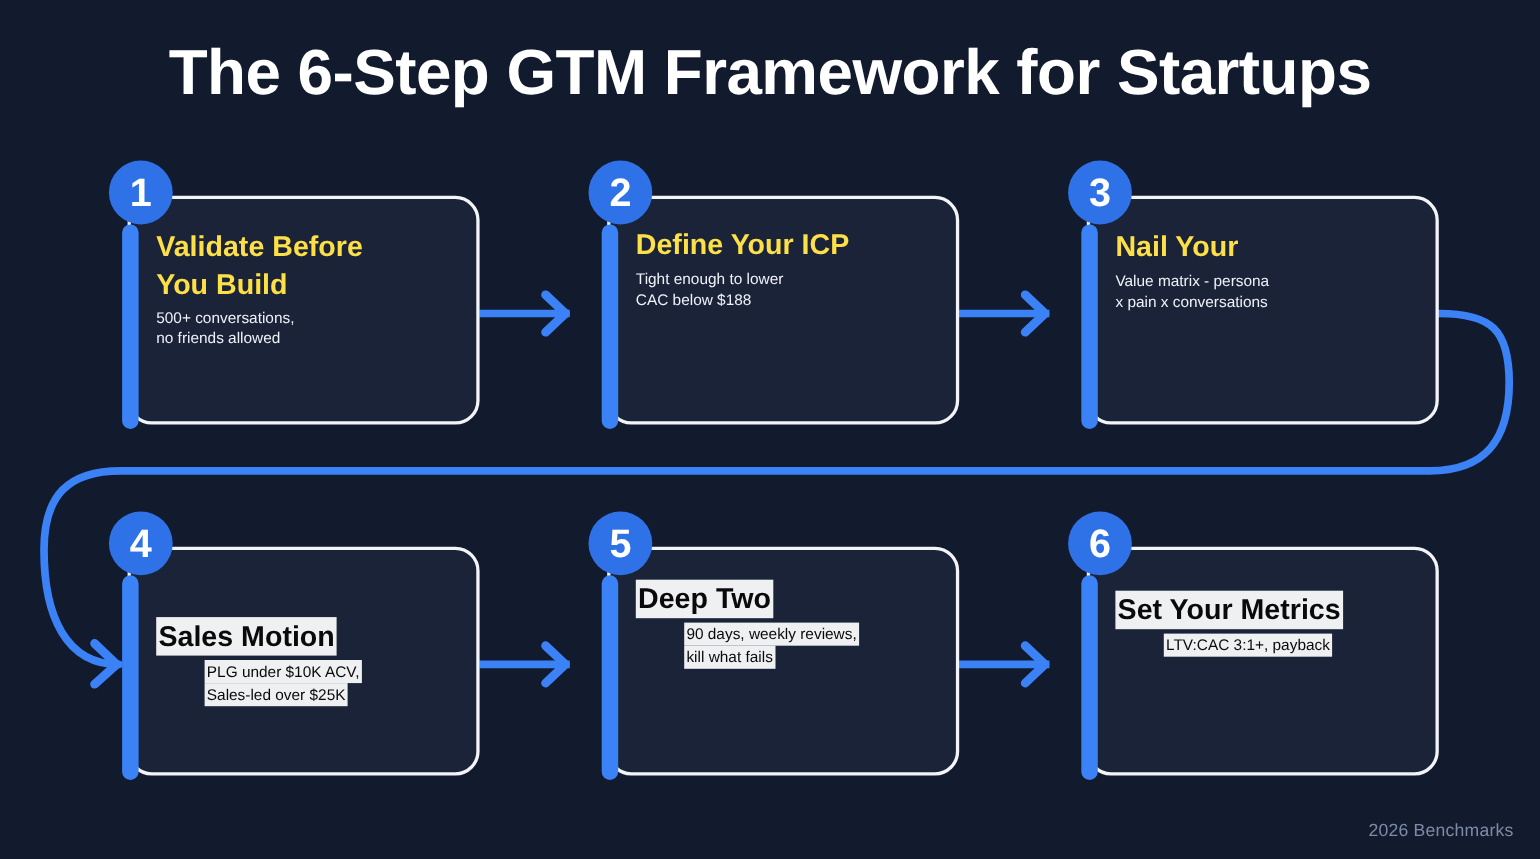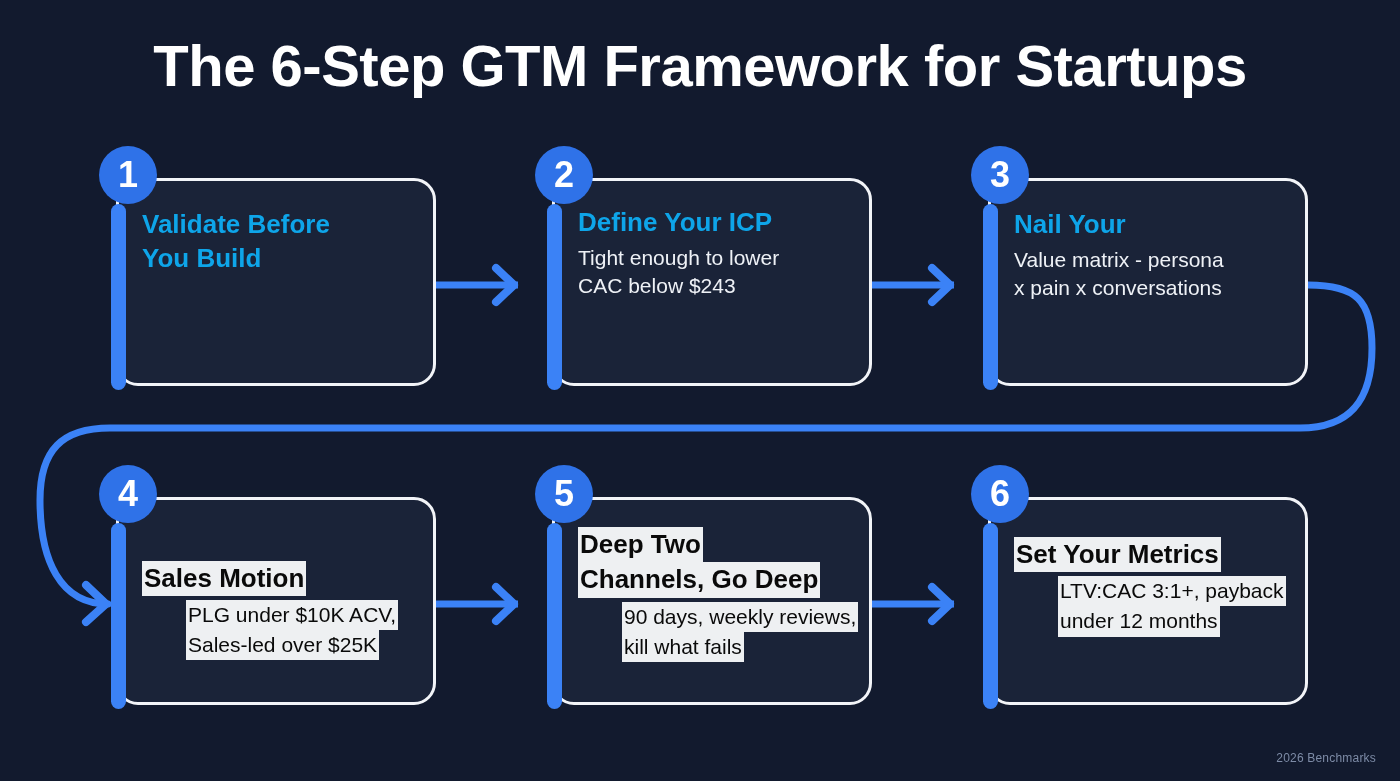--- a/index.html
+++ b/index.html
@@ -94,26 +94,26 @@
   .step .body {
     position: absolute;
     left: 46px;
     top: 62px;
     width: 286px;
     z-index: 2;
   }
   .step .step-title {
     font-size: 26px;
     font-weight: 700;
-    color: #0ea5e9;
+    color: #fde047;
     line-height: 1.3;
     margin: 0 0 4px 0;
   }
   .step .step-desc {
-    font-size: 21px;
+    font-size: 14px;
     font-weight: 400;
     color: #eef1f6;
     line-height: 1.35;
     margin: 0;
   }
 
   
   .step.highlighted .step-title span.ln,
   .step.highlighted .step-desc span.ln {
     background: #eef0f2;
@@ -133,21 +133,21 @@
     display: inline-block;
   }
   .step .step-title .ln { line-height: 1.28; }
   .step .step-desc  .ln { line-height: 1.34; }
 
   
   #footer-note {
     position: absolute;
     right: 24px;
     bottom: 16px;
-    font-size: 12px;
+    font-size: 16px;
     color: #7d8ba6;
     letter-spacing: 0.2px;
   }
 </style>
 </head>
 <body>
 
 <div id="stage">
 
   <div id="page-title">The 6-Step GTM Framework for Startups</div>
@@ -187,34 +187,38 @@
 
   <div class="step" id="step-1" style="left:96px; top:146px;">
     <div class="card"></div>
     <div class="accent"></div>
     <div class="badge">1</div>
     <div class="body">
       <p class="step-title">
         <span class="ln">Validate Before</span><br>
         <span class="ln">You Build</span>
       </p>
+      <p class="step-desc">
+        <span class="ln">500+ conversations,</span><br>
+        <span class="ln">no friends allowed</span>
+      </p>
     </div>
   </div>
 
   <div class="step" id="step-2" style="left:532px; top:146px;">
     <div class="card"></div>
     <div class="accent"></div>
     <div class="badge">2</div>
     <div class="body" style="top:60px;">
       <p class="step-title">
         <span class="ln">Define Your ICP</span>
       </p>
       <p class="step-desc">
         <span class="ln">Tight enough to lower</span><br>
-        <span class="ln">CAC below $243</span>
+        <span class="ln">CAC below $188</span>
       </p>
     </div>
   </div>
 
   <div class="step" id="step-3" style="left:968px; top:146px;">
     <div class="card"></div>
     <div class="accent"></div>
     <div class="badge">3</div>
     <div class="body">
       <p class="step-title">
@@ -243,39 +247,37 @@
     </div>
   </div>
 
   <div class="step highlighted" id="step-5" style="left:532px; top:465px;">
     <div class="card"></div>
     <div class="accent"></div>
     <div class="badge">5</div>
     <div class="body">
       <p class="step-title">
         <span class="ln">Deep Two</span><br>
-        <span class="ln">Channels, Go Deep</span>
       </p>
       <p class="step-desc">
         <span class="ln">90 days, weekly reviews,</span><br>
         <span class="ln">kill what fails</span>
       </p>
     </div>
   </div>
 
   <div class="step highlighted" id="step-6" style="left:968px; top:465px;">
     <div class="card"></div>
     <div class="accent"></div>
     <div class="badge">6</div>
     <div class="body" style="top:72px;">
       <p class="step-title">
         <span class="ln">Set Your Metrics</span>
       </p>
       <p class="step-desc">
         <span class="ln">LTV:CAC 3:1+, payback</span><br>
-        <span class="ln">under 12 months</span>
       </p>
     </div>
   </div>
 
   <div id="footer-note">2026 Benchmarks</div>
 
 </div>
 
 </body></html>

